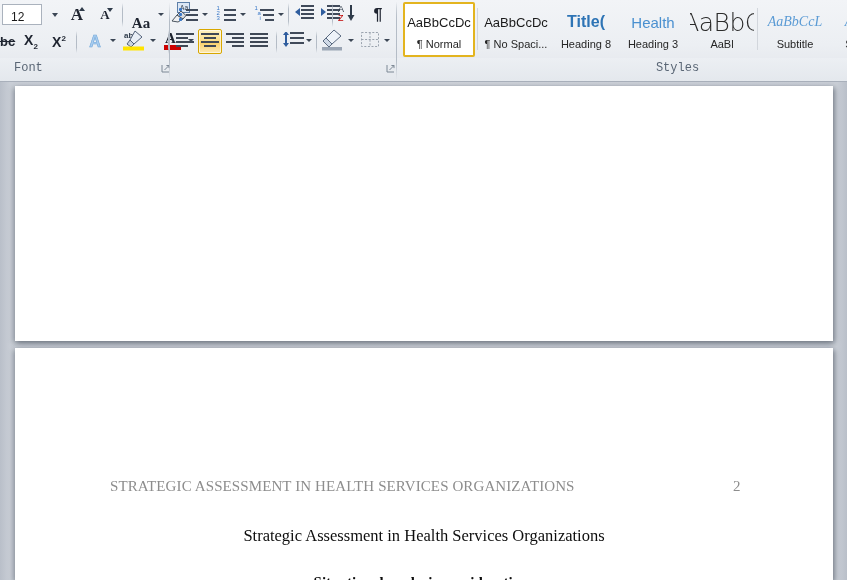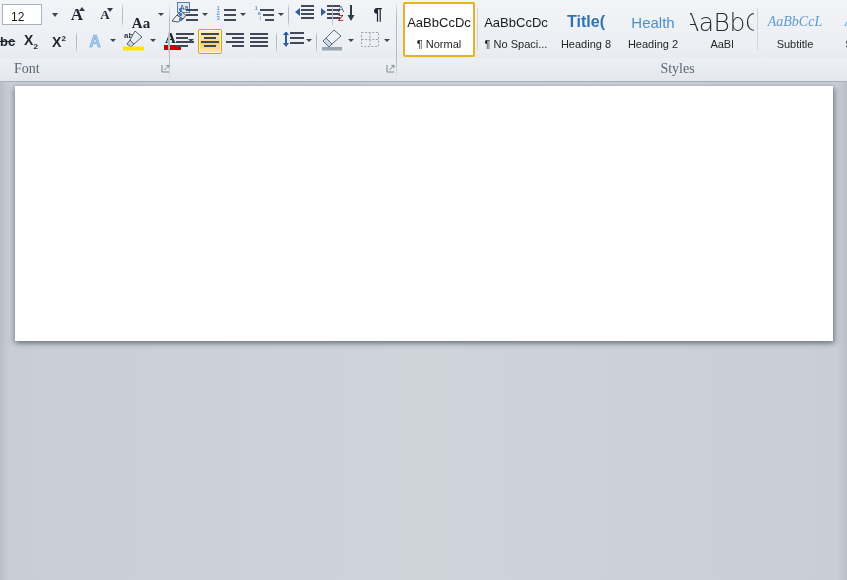--- a/index.html
+++ b/index.html
@@ -18,22 +18,22 @@
     background: linear-gradient(to bottom, #f2f4f7 0%, #eceff3 55%, #e6e9ee 80%, #dfe3e9 100%);
     box-sizing: border-box;
     border-bottom: 1px solid #a9b0bb;
   }
   .ribbon-body { position: absolute; left:0; top:0; right:0; height: 58px; }
   .group-labels {
     position:absolute; left:0; top:58px; right:0; height:23px;
     background: linear-gradient(to bottom,#eceff3 0%, #e4e8ed 100%);
   }
   .group-label {
-    position:absolute; top:3px; font-size:14px; color:#5a6675;
-    font-family:Liberation Serif, serif; white-space:nowrap;
+    position:absolute; top:3px; font-size:12px; color:#5a6675;
+    font-family:Liberation Mono, monospace; white-space:nowrap;
   }
   .glabel-font { left: 14px; }
   .glabel-para { left: 0; width: 420px; text-align:center; }
   .glabel-styles { left: 420px; width: 515px; text-align:center; }
 
   .dlg-launcher {
     position:absolute; top:5px; width:12px; height:12px; cursor:default;
   }
   .dlg-launcher svg { display:block; }
 
@@ -398,21 +398,21 @@
           <span class="style-name">¶ No Spaci...</span>
         </div>
 
         <div class="style-item" style="left:553px;width:66px;">
           <span class="style-prev" style="font-family:'Liberation Sans',sans-serif;font-size:16px;font-weight:bold;color:#2e74b5;">Title(</span>
           <span class="style-name">Heading 8</span>
         </div>
 
         <div class="style-item" style="left:620px;width:66px;">
           <span class="style-prev" style="font-family:'Liberation Sans',sans-serif;font-size:15px;color:#4a90d0;">Health</span>
-          <span class="style-name">Heading 2</span>
+          <span class="style-name">Heading 3</span>
         </div>
 
         <div class="style-item" style="left:690px;width:64px;">
           <span class="style-prev" style="font-family:'DejaVu Sans',sans-serif;font-size:25px;font-weight:300;color:#2b2b2b;letter-spacing:-0.5px;">AaBbC</span>
           <span class="style-name">AaBl</span>
         </div>
         <div class="style-sep" style="left:757px;"></div>
 
         <div class="style-item" style="left:760px;width:70px;">
           <span class="style-prev" style="font-family:'Liberation Serif',serif;font-style:italic;font-size:14px;color:#5b9bd5;">AaBbCcL</span>
@@ -446,15 +446,22 @@
 
       <span class="grp-sep" style="left:169px;top:-56px;height:78px;"></span>
       <span class="grp-sep" style="left:396px;top:-56px;height:78px;"></span>
     </div>
   </div>
 
   <div class="docarea">
 
     <div class="page" id="page1"></div>
 
+    <div class="page" id="page2">
+      <div class="doc-header">STRATEGIC ASSESSMENT IN HEALTH SERVICES ORGANIZATIONS</div>
+      <div class="doc-pageno">2</div>
+      <div class="doc-title">Strategic Assessment in Health Services Organizations</div>
+      <div class="doc-subhead">Situational analysis considerations</div>
+
+    </div>
   </div>
 
 </div>
 
 </body></html>

